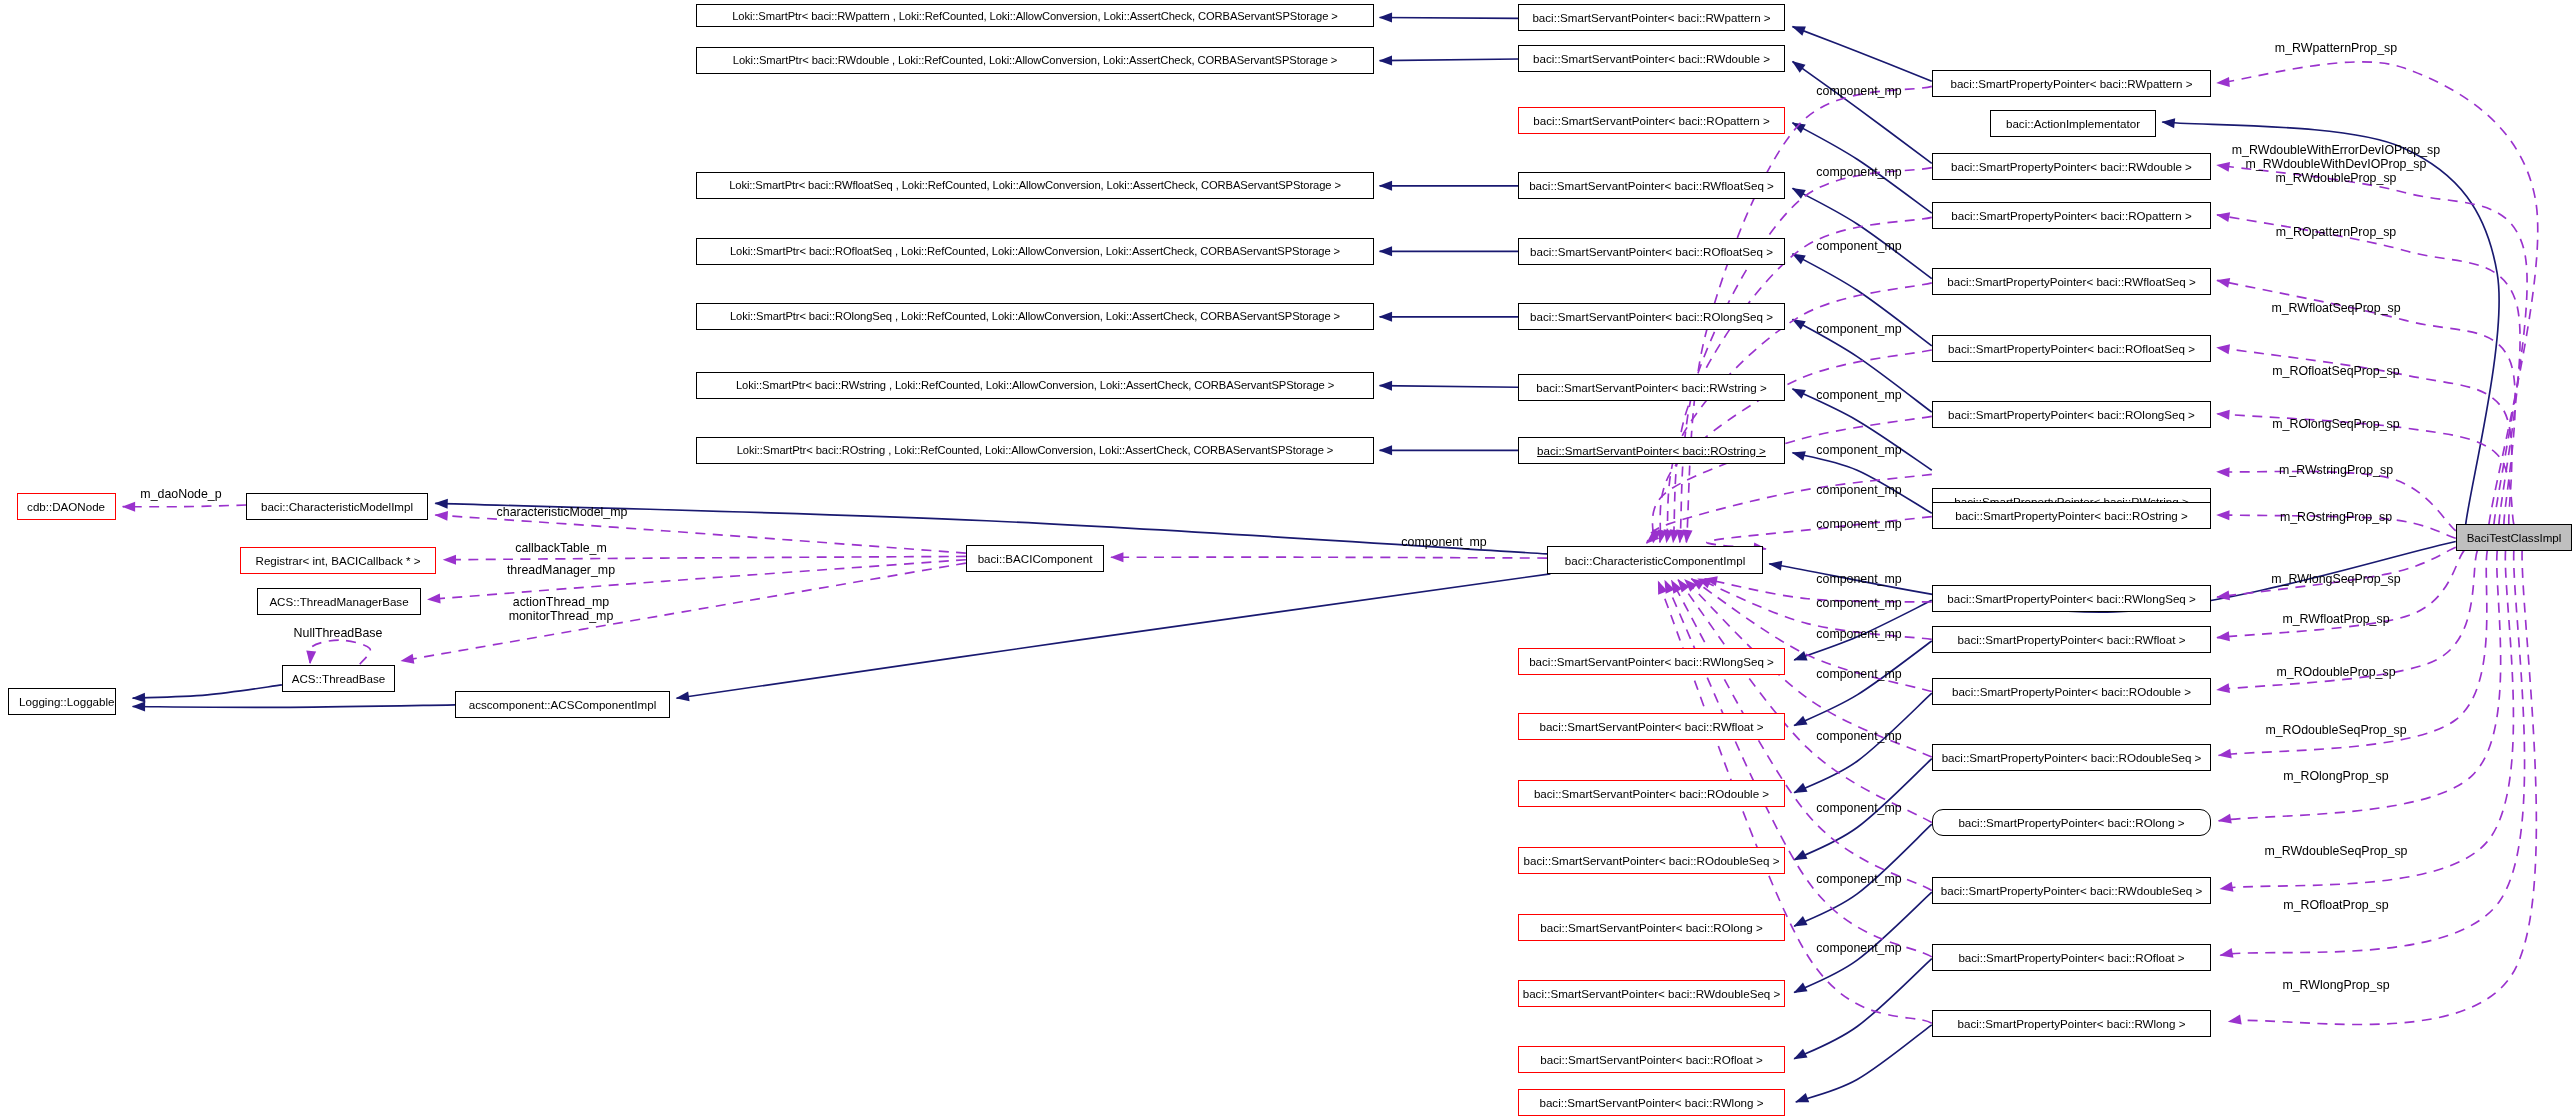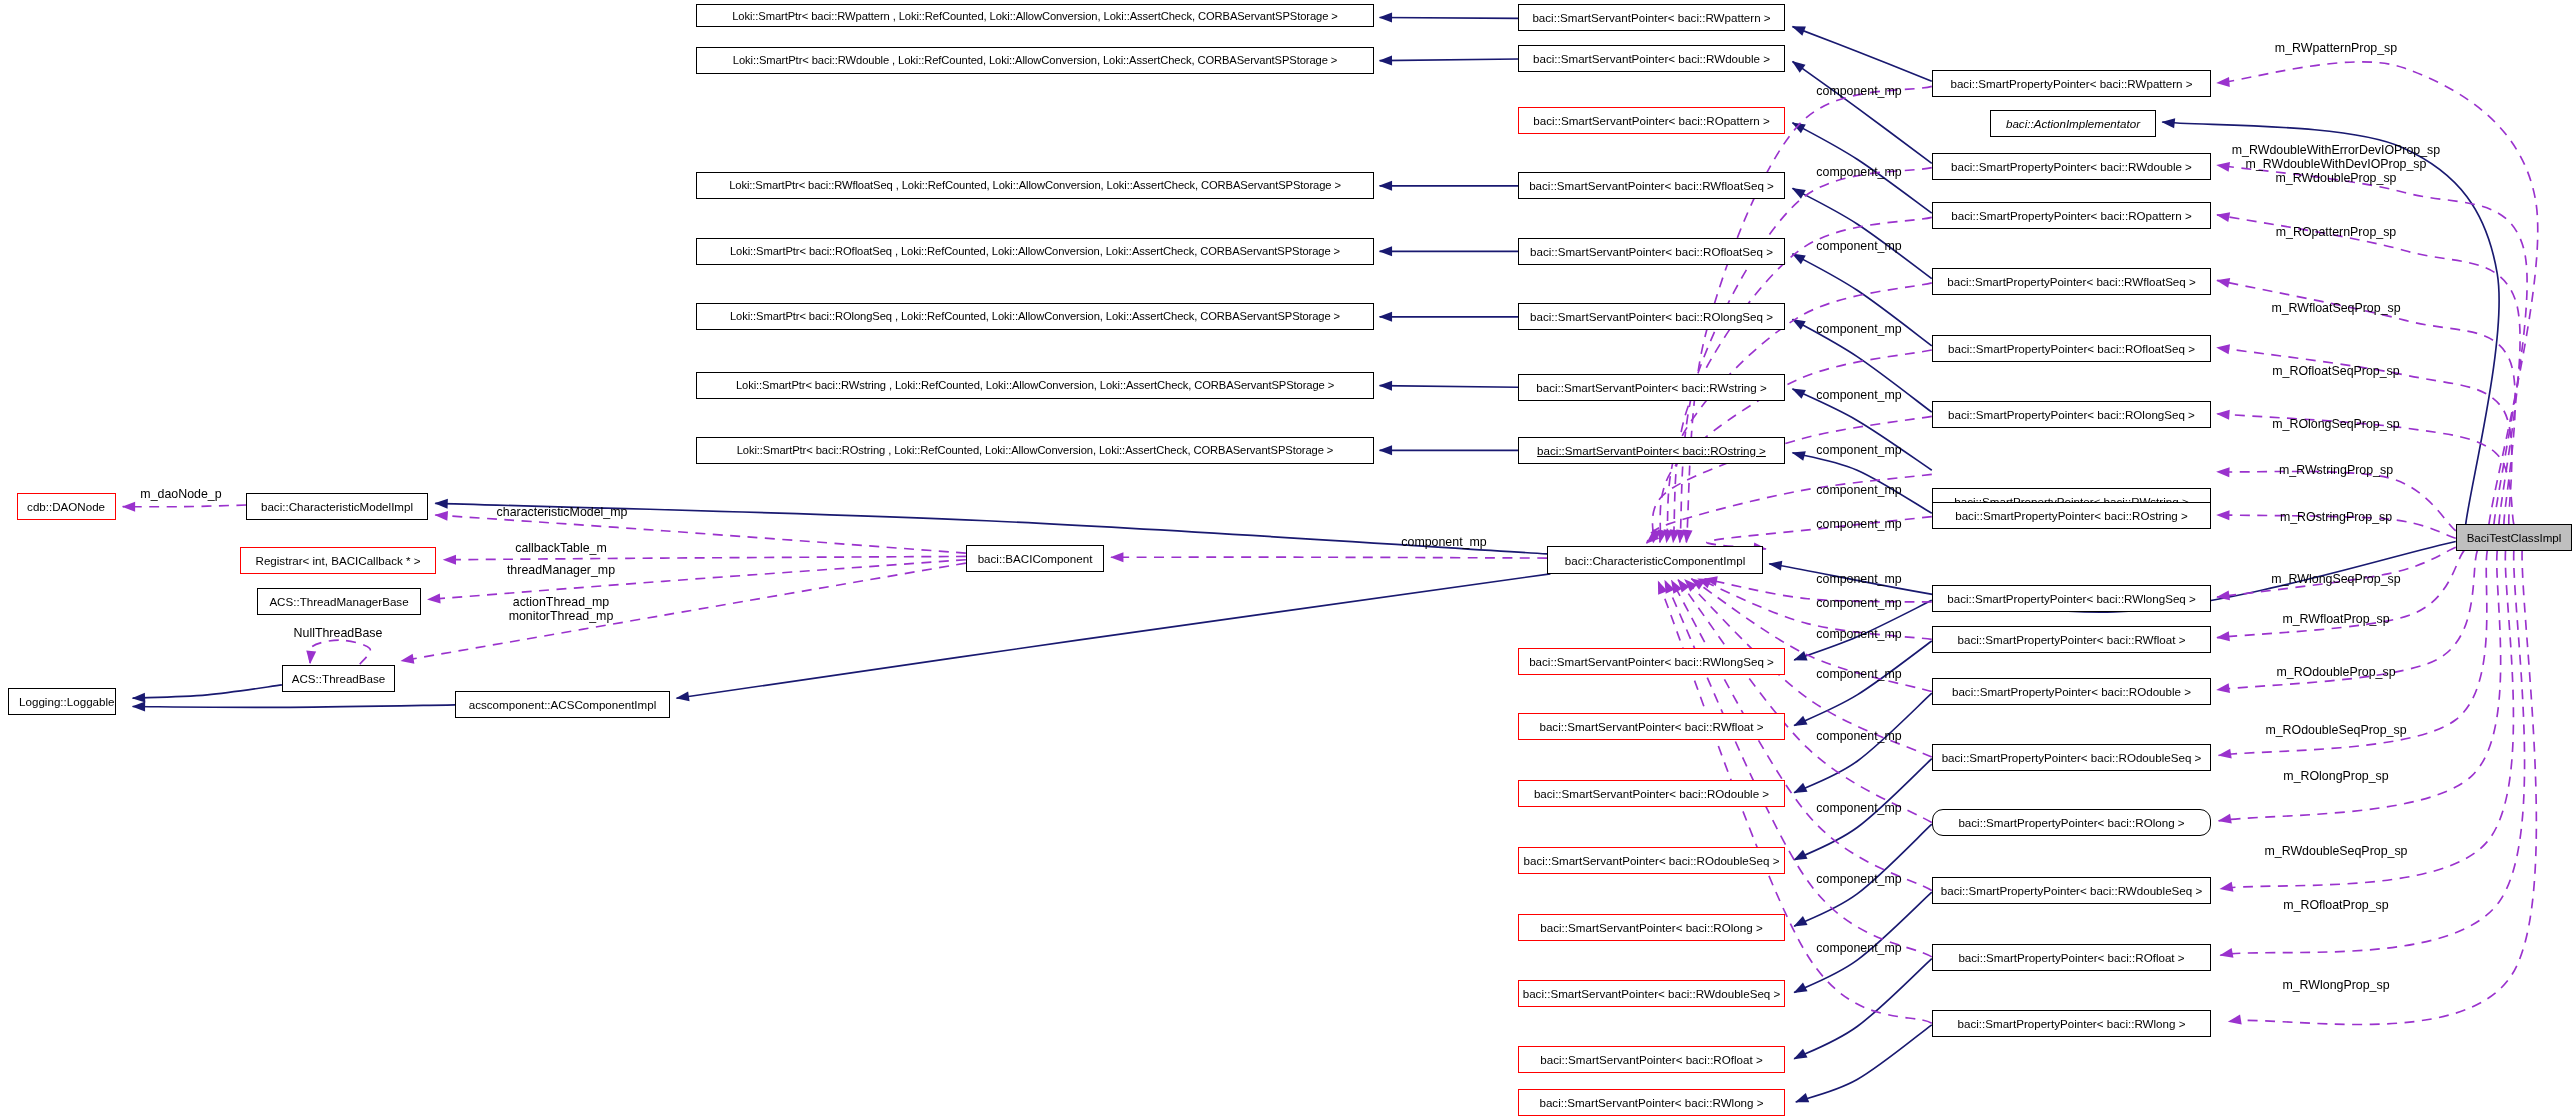--- a/index.html
+++ b/index.html
@@ -120,21 +120,21 @@
       <div class="node" style="left: 1518px; top: 437px; width: 267px; height: 26.5px; text-decoration: underline;">baci::SmartServantPointer&lt; baci::ROstring &gt;</div>
       <div class="node red" style="left: 1518px; top: 648px; width: 267px; height: 26.5px;">baci::SmartServantPointer&lt; baci::RWlongSeq &gt;</div>
       <div class="node red" style="left: 1518px; top: 713px; width: 267px; height: 26.5px;">baci::SmartServantPointer&lt; baci::RWfloat &gt;</div>
       <div class="node red" style="left: 1518px; top: 780px; width: 267px; height: 26.5px;">baci::SmartServantPointer&lt; baci::ROdouble &gt;</div>
       <div class="node red" style="left: 1518px; top: 847px; width: 267px; height: 26.5px;">baci::SmartServantPointer&lt; baci::ROdoubleSeq &gt;</div>
       <div class="node red" style="left: 1518px; top: 914px; width: 267px; height: 26.5px;">baci::SmartServantPointer&lt; baci::ROlong &gt;</div>
       <div class="node red" style="left: 1518px; top: 980px; width: 267px; height: 26.5px;">baci::SmartServantPointer&lt; baci::RWdoubleSeq &gt;</div>
       <div class="node red" style="left: 1518px; top: 1046px; width: 267px; height: 26.5px;">baci::SmartServantPointer&lt; baci::ROfloat &gt;</div>
       <div class="node red" style="left: 1518px; top: 1089px; width: 267px; height: 26.5px;">baci::SmartServantPointer&lt; baci::RWlong &gt;</div>
       <div class="node" style="left: 1932px; top: 70px; width: 279px; height: 26.5px;">baci::SmartPropertyPointer&lt; baci::RWpattern &gt;</div>
-      <div class="node" style="left: 1990px; top: 110px; width: 166px; height: 26.5px; font-style: italic;">baci::ActionImplementator</div>
+      <div class="node" style="left: 1990px; top: 110px; width: 166px; height: 26.5px;">baci::ActionImplementator</div>
       <div class="node" style="left: 1932px; top: 153px; width: 279px; height: 26.5px;">baci::SmartPropertyPointer&lt; baci::RWdouble &gt;</div>
       <div class="node" style="left: 1932px; top: 202px; width: 279px; height: 26.5px;">baci::SmartPropertyPointer&lt; baci::ROpattern &gt;</div>
       <div class="node" style="left: 1932px; top: 268px; width: 279px; height: 26.5px;">baci::SmartPropertyPointer&lt; baci::RWfloatSeq &gt;</div>
       <div class="node" style="left: 1932px; top: 335px; width: 279px; height: 26.5px;">baci::SmartPropertyPointer&lt; baci::ROfloatSeq &gt;</div>
       <div class="node" style="left: 1932px; top: 401px; width: 279px; height: 26.5px;">baci::SmartPropertyPointer&lt; baci::ROlongSeq &gt;</div>
       <div class="node" style="left: 1932px; top: 459px; width: 279px; height: 26.5px; margin-top: 29px;">baci::SmartPropertyPointer&lt; baci::RWstring &gt;</div>
       <div class="node" style="left: 1932px; top: 502px; width: 279px; height: 26.5px;">baci::SmartPropertyPointer&lt; baci::ROstring &gt;</div>
       <div class="node" style="left: 1932px; top: 585px; width: 279px; height: 26.5px;">baci::SmartPropertyPointer&lt; baci::RWlongSeq &gt;</div>
       <div class="node" style="left: 1932px; top: 626px; width: 279px; height: 26.5px;">baci::SmartPropertyPointer&lt; baci::RWfloat &gt;</div>
       <div class="node" style="left: 1932px; top: 678px; width: 279px; height: 26.5px;">baci::SmartPropertyPointer&lt; baci::ROdouble &gt;</div>

